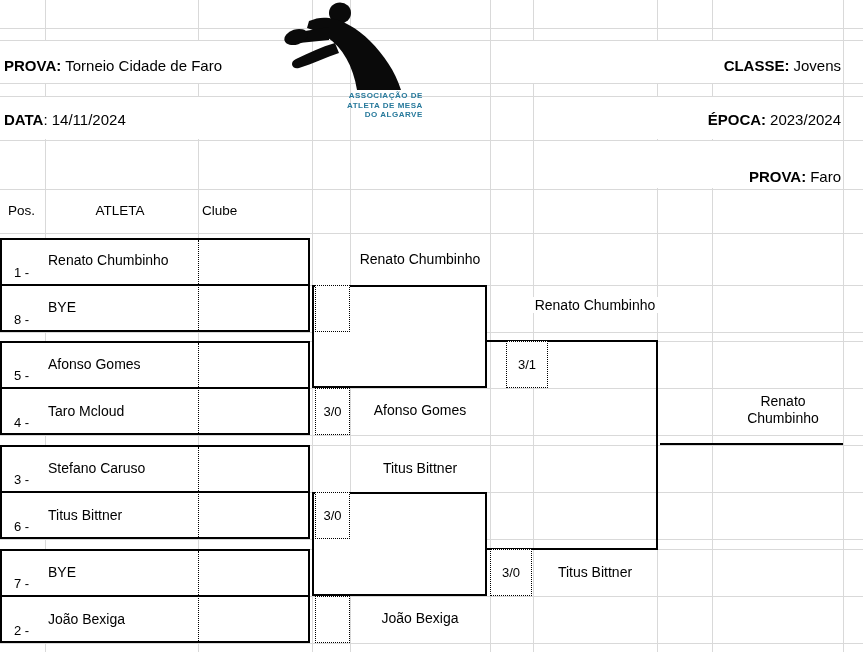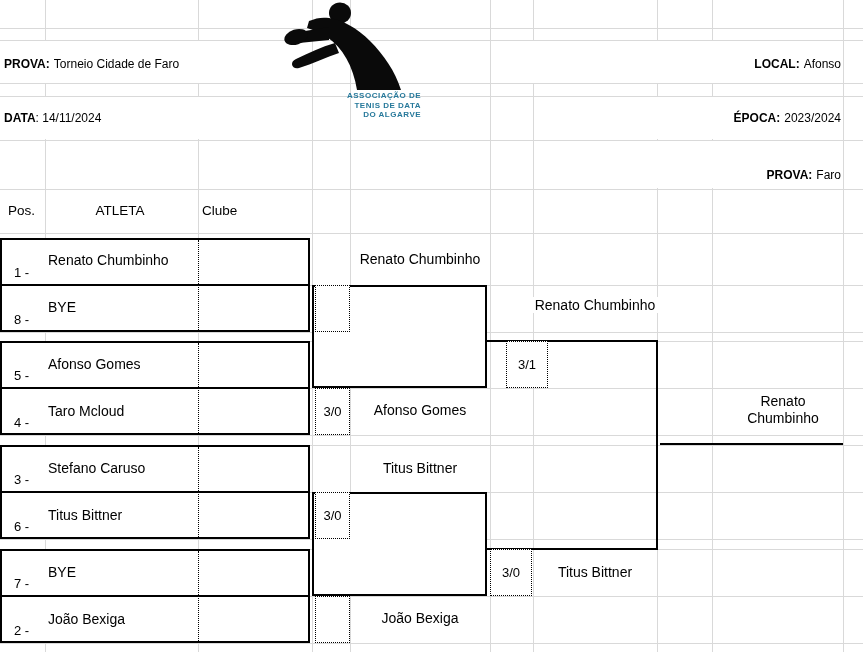--- a/index.html
+++ b/index.html
@@ -3,21 +3,21 @@
 <meta charset="utf-8">
 <style>
   html,body{margin:0;padding:0;background:#fff;}
   .sheet{
     position:relative;width:863px;height:652px;background:#fff;overflow:hidden;
     font-family:"Liberation Sans",sans-serif;color:#000;
   }
   .grid{position:absolute;left:0;top:0;z-index:0;}
   .cover{position:absolute;background:#fff;z-index:1;}
   
-  .hline{position:absolute;z-index:4;font-size:12px;white-space:nowrap;}
+  .hline{position:absolute;z-index:4;font-size:15px;white-space:nowrap;}
   .hline .lbl{font-weight:bold;}
   .hline .val{margin-left:4px;}
   .hright{text-align:right;}
   
   .colhdr{position:absolute;z-index:4;font-size:13.5px;font-weight:normal;white-space:nowrap;}
   
   .match{position:absolute;left:0;width:310px;height:94px;border:2px solid #000;background:#fff;z-index:2;box-sizing:border-box;}
   .match-sep{position:absolute;left:-2px;right:-2px;height:2px;background:#000;top:44px;}
   .clube-sep{position:absolute;top:0;bottom:0;left:196px;width:0;border-left:1px dotted #000;}
   .r2box{position:absolute;border:2px solid #000;background:#fff;z-index:2;box-sizing:border-box;}
@@ -59,42 +59,42 @@
   <div class="cover" style="left:534px;top:97px;width:309px;height:42px"></div>
   <div class="cover" style="left:534px;top:141px;width:309px;height:47px"></div>
 
   <div class="hline" style="left:4px;top:57px">
     <span class="lbl">PROVA:</span><span class="val">Torneio Cidade de Faro</span>
   </div>
   <div class="hline" style="left:4px;top:111px">
     <span class="lbl">DATA</span><span>: 14/11/2024</span>
   </div>
   <div class="hline hright" style="right:22px;top:57px">
-    <span class="lbl">LOCAL:</span><span class="val">Afonso</span>
+    <span class="lbl">CLASSE:</span><span class="val">Jovens</span>
   </div>
   <div class="hline hright" style="right:22px;top:111px">
     <span class="lbl">ÉPOCA:</span><span class="val">2023/2024</span>
   </div>
   <div class="hline hright" style="right:22px;top:168px">
     <span class="lbl">PROVA:</span><span class="val">Faro</span>
   </div>
 
   <div class="logo">
     <svg width="160" height="90" viewBox="0 0 160 90">
       <g fill="#0a0a0a">
         <ellipse cx="57" cy="11" rx="11" ry="10.5"></ellipse>
         <path d="M46,16 C60,18 74,26 87,39 C101,53 112,69 118,88 L74,88 C70,64 60,46 44,35 C38,31 31,28 24,26 L26,19 C33,16 39,15 46,16 Z"></path>
         <path d="M46,25 L16,30 C8,31 8,40 16,41 L46,38 Z"></path>
         <ellipse cx="13" cy="35" rx="12" ry="7.5" transform="rotate(-18 13 35)"></ellipse>
         <path d="M52,41 C38,45 26,51 13,57 C6,60 9,68 16,66 C30,62 43,55 56,51 Z"></path>
       </g>
     </svg>
     <div class="logosub">
       <span>ASSOCIAÇÃO DE</span>
-      <span>TENIS DE DATA</span>
+      <span>ATLETA DE MESA</span>
       <span>DO ALGARVE</span>
     </div>
   </div>
 
   <div class="colhdr" style="left:8px;top:203px">Pos.</div>
   <div class="colhdr" style="left:120px;top:203px;transform:translateX(-50%)">ATLETA</div>
   <div class="colhdr" style="left:202px;top:203px">Clube</div>
 
   <div class="match" style="top:238px">
     <div class="match-sep"></div>

